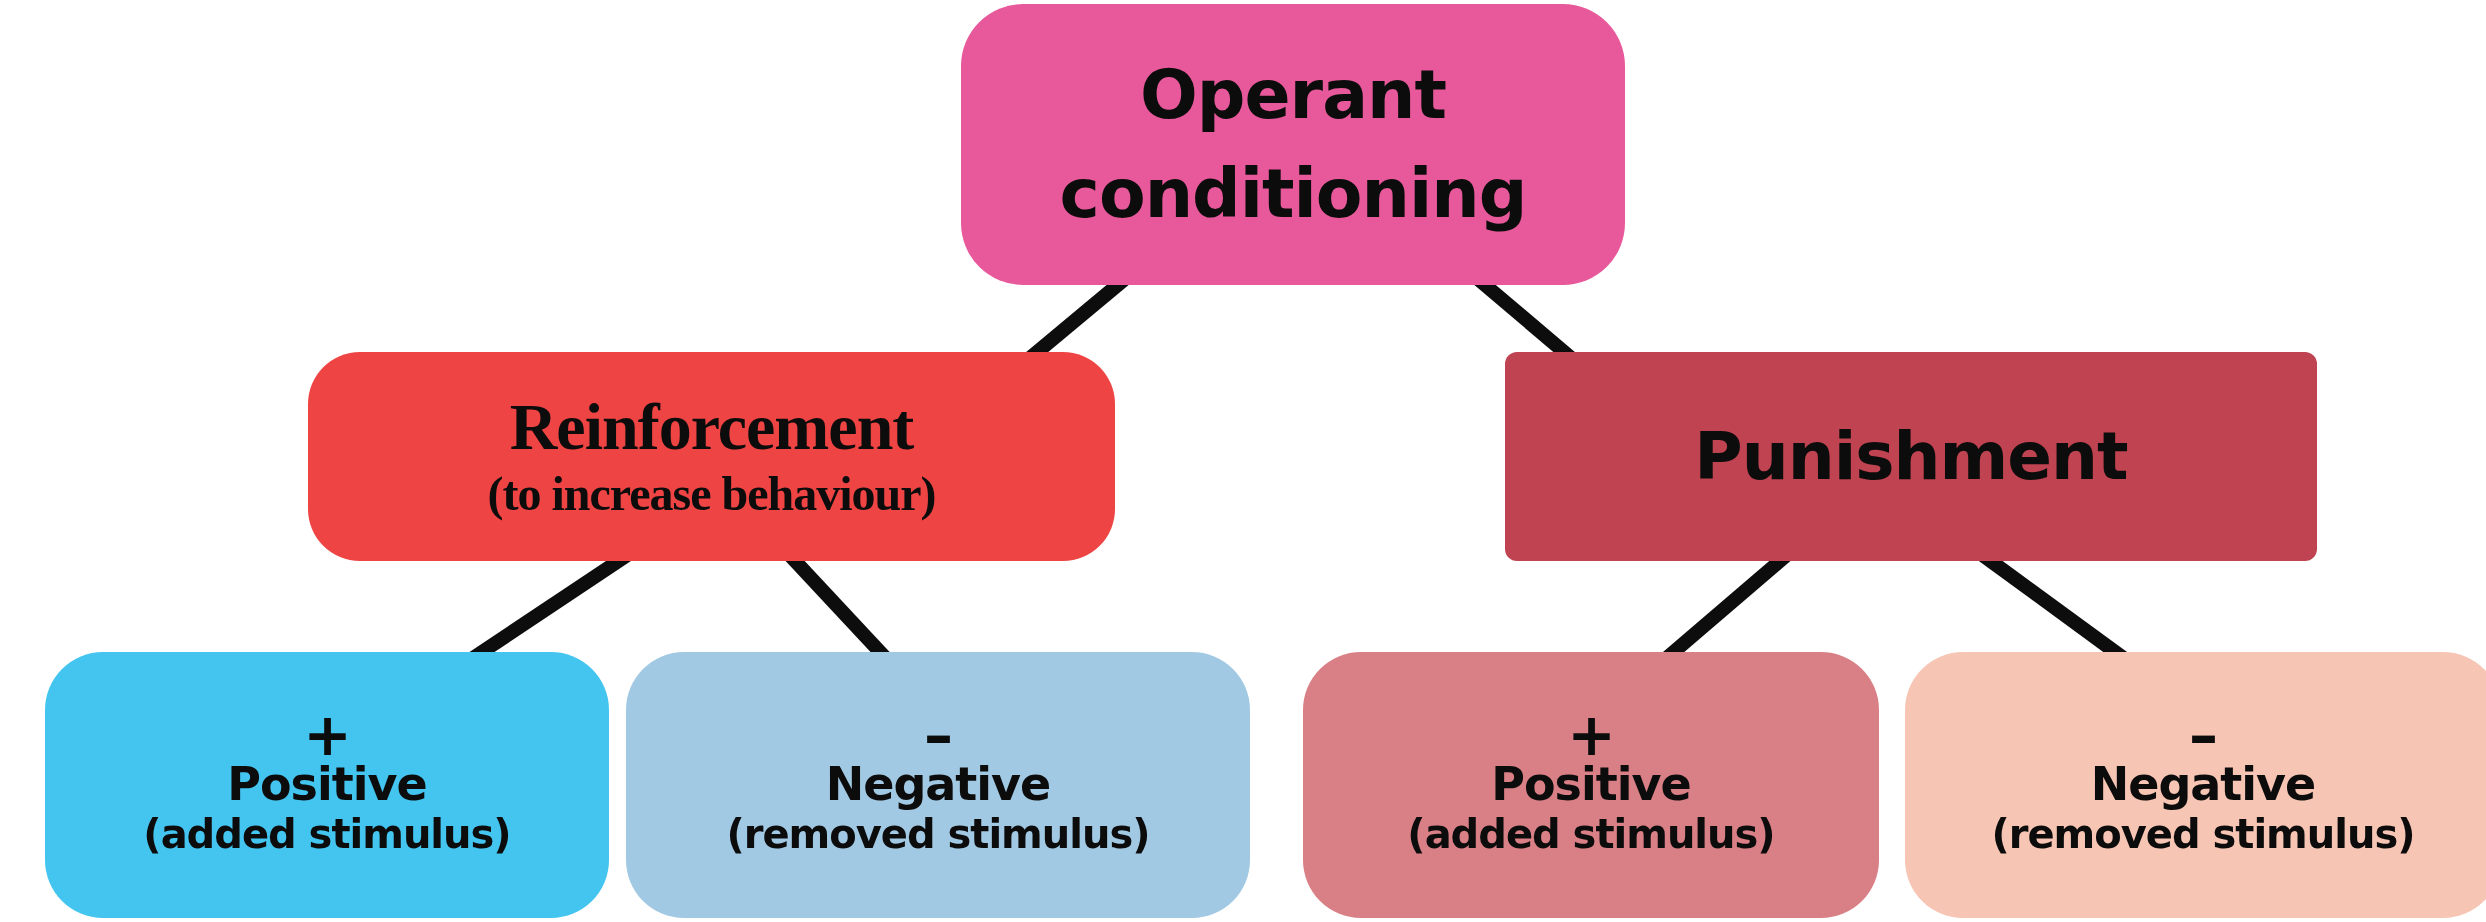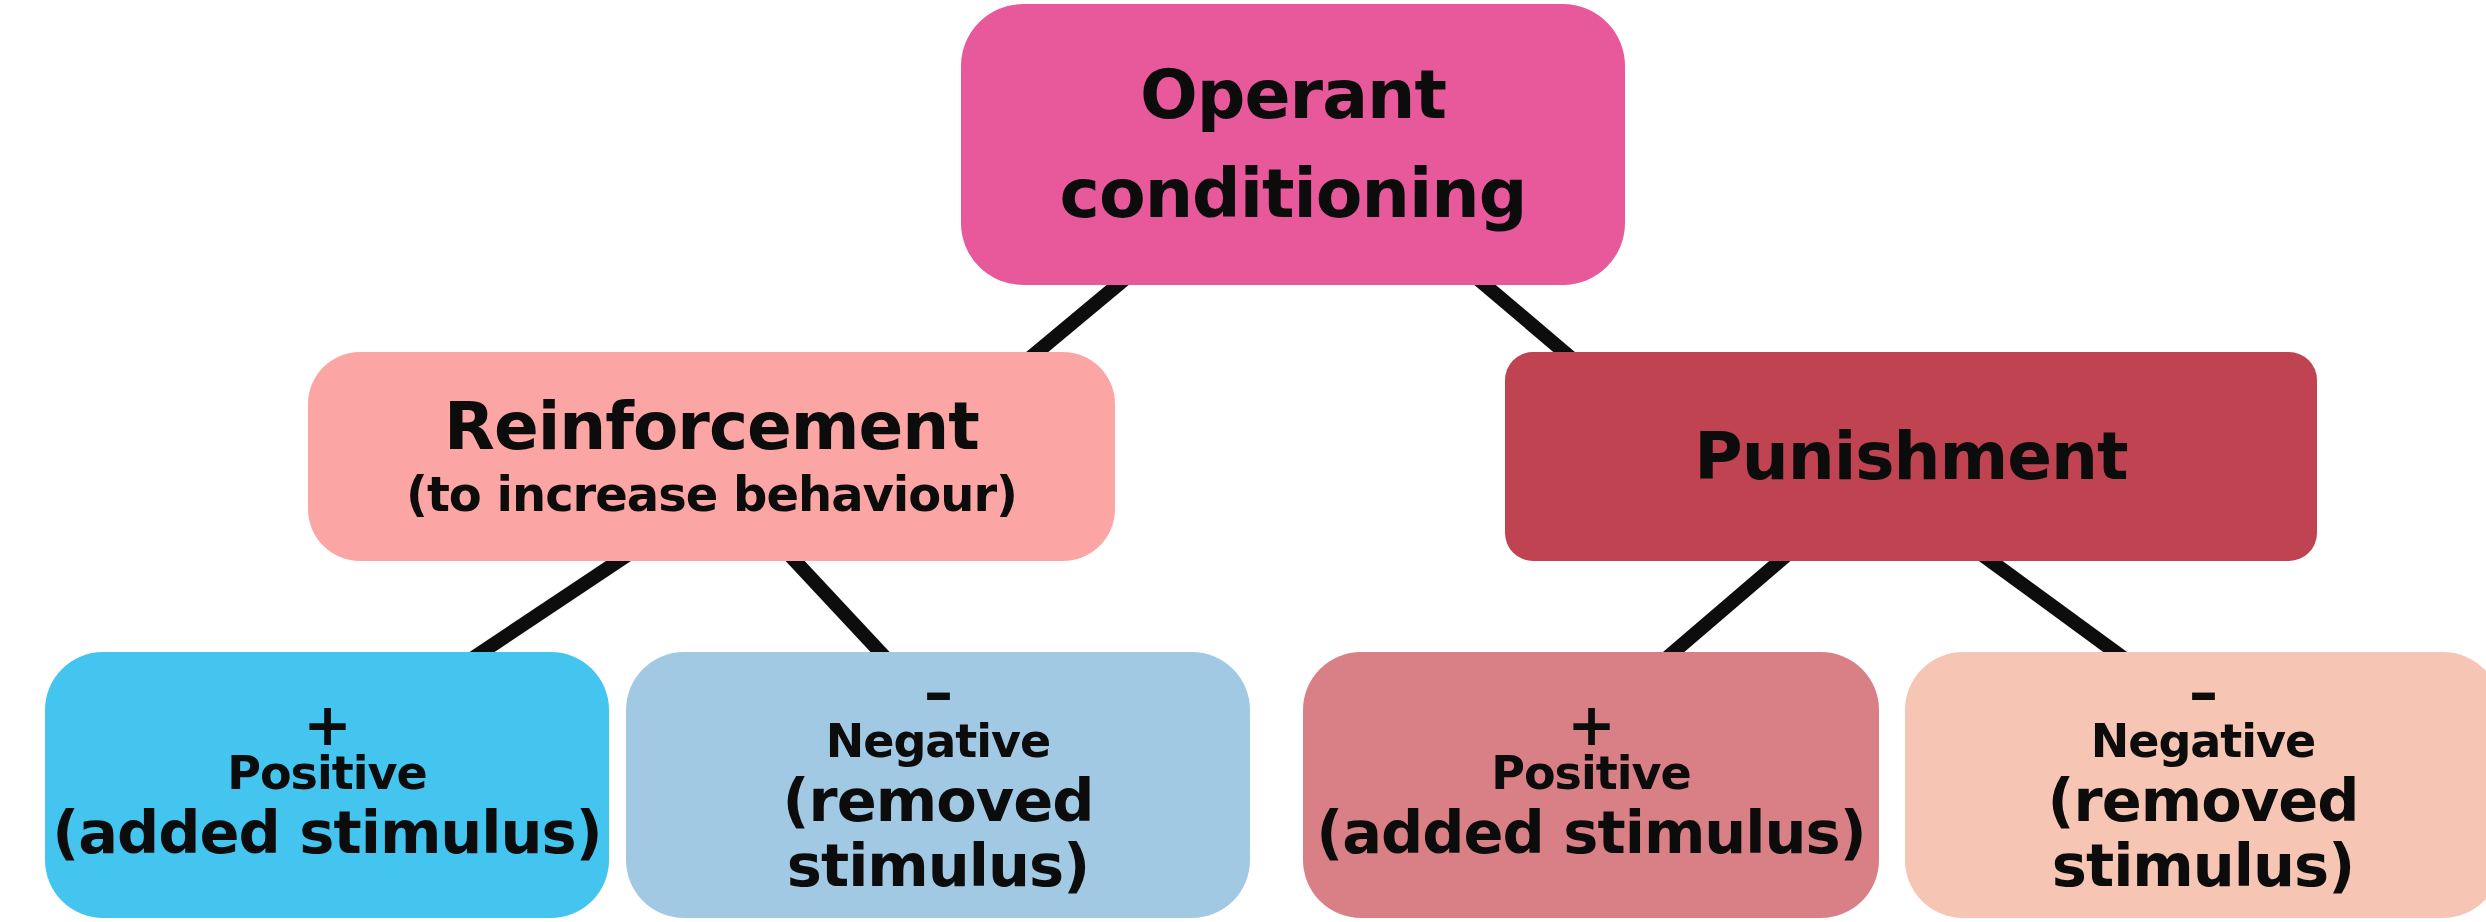--- a/index.html
+++ b/index.html
@@ -49,59 +49,59 @@
 
   
   #node-reinforcement {
     left: 275px; top: 352px;
     width: 807px; height: 209px;
     border-radius: 52px;
   }
   #node-punishment {
     left: 1472px; top: 352px;
     width: 812px; height: 209px;
-    border-radius: 28px;
+    border-radius: 12px;
     gap: 42px;
   }
   #node-reinforcement .label, #node-punishment .label { font-size: 66px; }
   #node-reinforcement .sublabel, #node-punishment .sublabel { font-size: 48px; margin-top: 6px; }
 
   
   .leaf {
     top: 652px;
     height: 266px;
     border-radius: 58px;
   }
   #node-reinforcement-positive { left: 12px;   width: 564px; }
   #node-reinforcement-negative { left: 593px;  width: 624px; }
   #node-punishment-positive    { left: 1270px; width: 576px; }
   #node-punishment-negative    { left: 1872px; width: 596px; }
   .leaf .sign     { font-size: 58px; }
   .leaf .label    { font-size: 46px; margin-top: 2px; }
-  .leaf .sublabel { font-size: 59px; margin-top: 4px; }
+  .leaf .sublabel { font-size: 40px; margin-top: 4px; }
 </style>
 </head>
 <body>
 
 <div class="canvas">
 
   <svg class="connectors" viewBox="0 0 2486 922" xmlns="http://www.w3.org/2000/svg">
     <line x1="1105" y1="268" x2="985" y2="368" stroke-width="14" stroke="#0d0d0d"></line>
     <line x1="1432" y1="268" x2="1550" y2="368" stroke-width="14" stroke="#0d0d0d"></line>
     <line x1="605" y1="548" x2="425" y2="668" stroke-width="14" stroke="#0d0d0d"></line>
     <line x1="750" y1="548" x2="862" y2="668" stroke-width="14" stroke="#0d0d0d"></line>
     <line x1="1762" y1="548" x2="1622" y2="668" stroke-width="14" stroke="#0d0d0d"></line>
     <line x1="1940" y1="548" x2="2104" y2="668" stroke-width="14" stroke="#0d0d0d"></line>
   </svg>
 
   <div class="node" id="node-operant" style="background-color: rgb(231, 89, 155);">
     <div class="label">Operant conditioning</div>
   </div>
 
-  <div class="node" id="node-reinforcement" style="background-color: #fca5a5;">
+  <div class="node" id="node-reinforcement" style="background-color: #ef4444; font-family: Liberation Serif, serif;">
     <div class="label">Reinforcement</div>
     <div class="sublabel">(to increase behaviour)</div>
   </div>
 
   <div class="node" id="node-punishment" style="background-color: rgb(191, 67, 80);">
     <div class="label">Punishment</div>
   </div>
 
   <div class="node leaf" id="node-reinforcement-positive" style="background-color: rgb(67, 197, 240);">
     <div class="sign">+</div>

